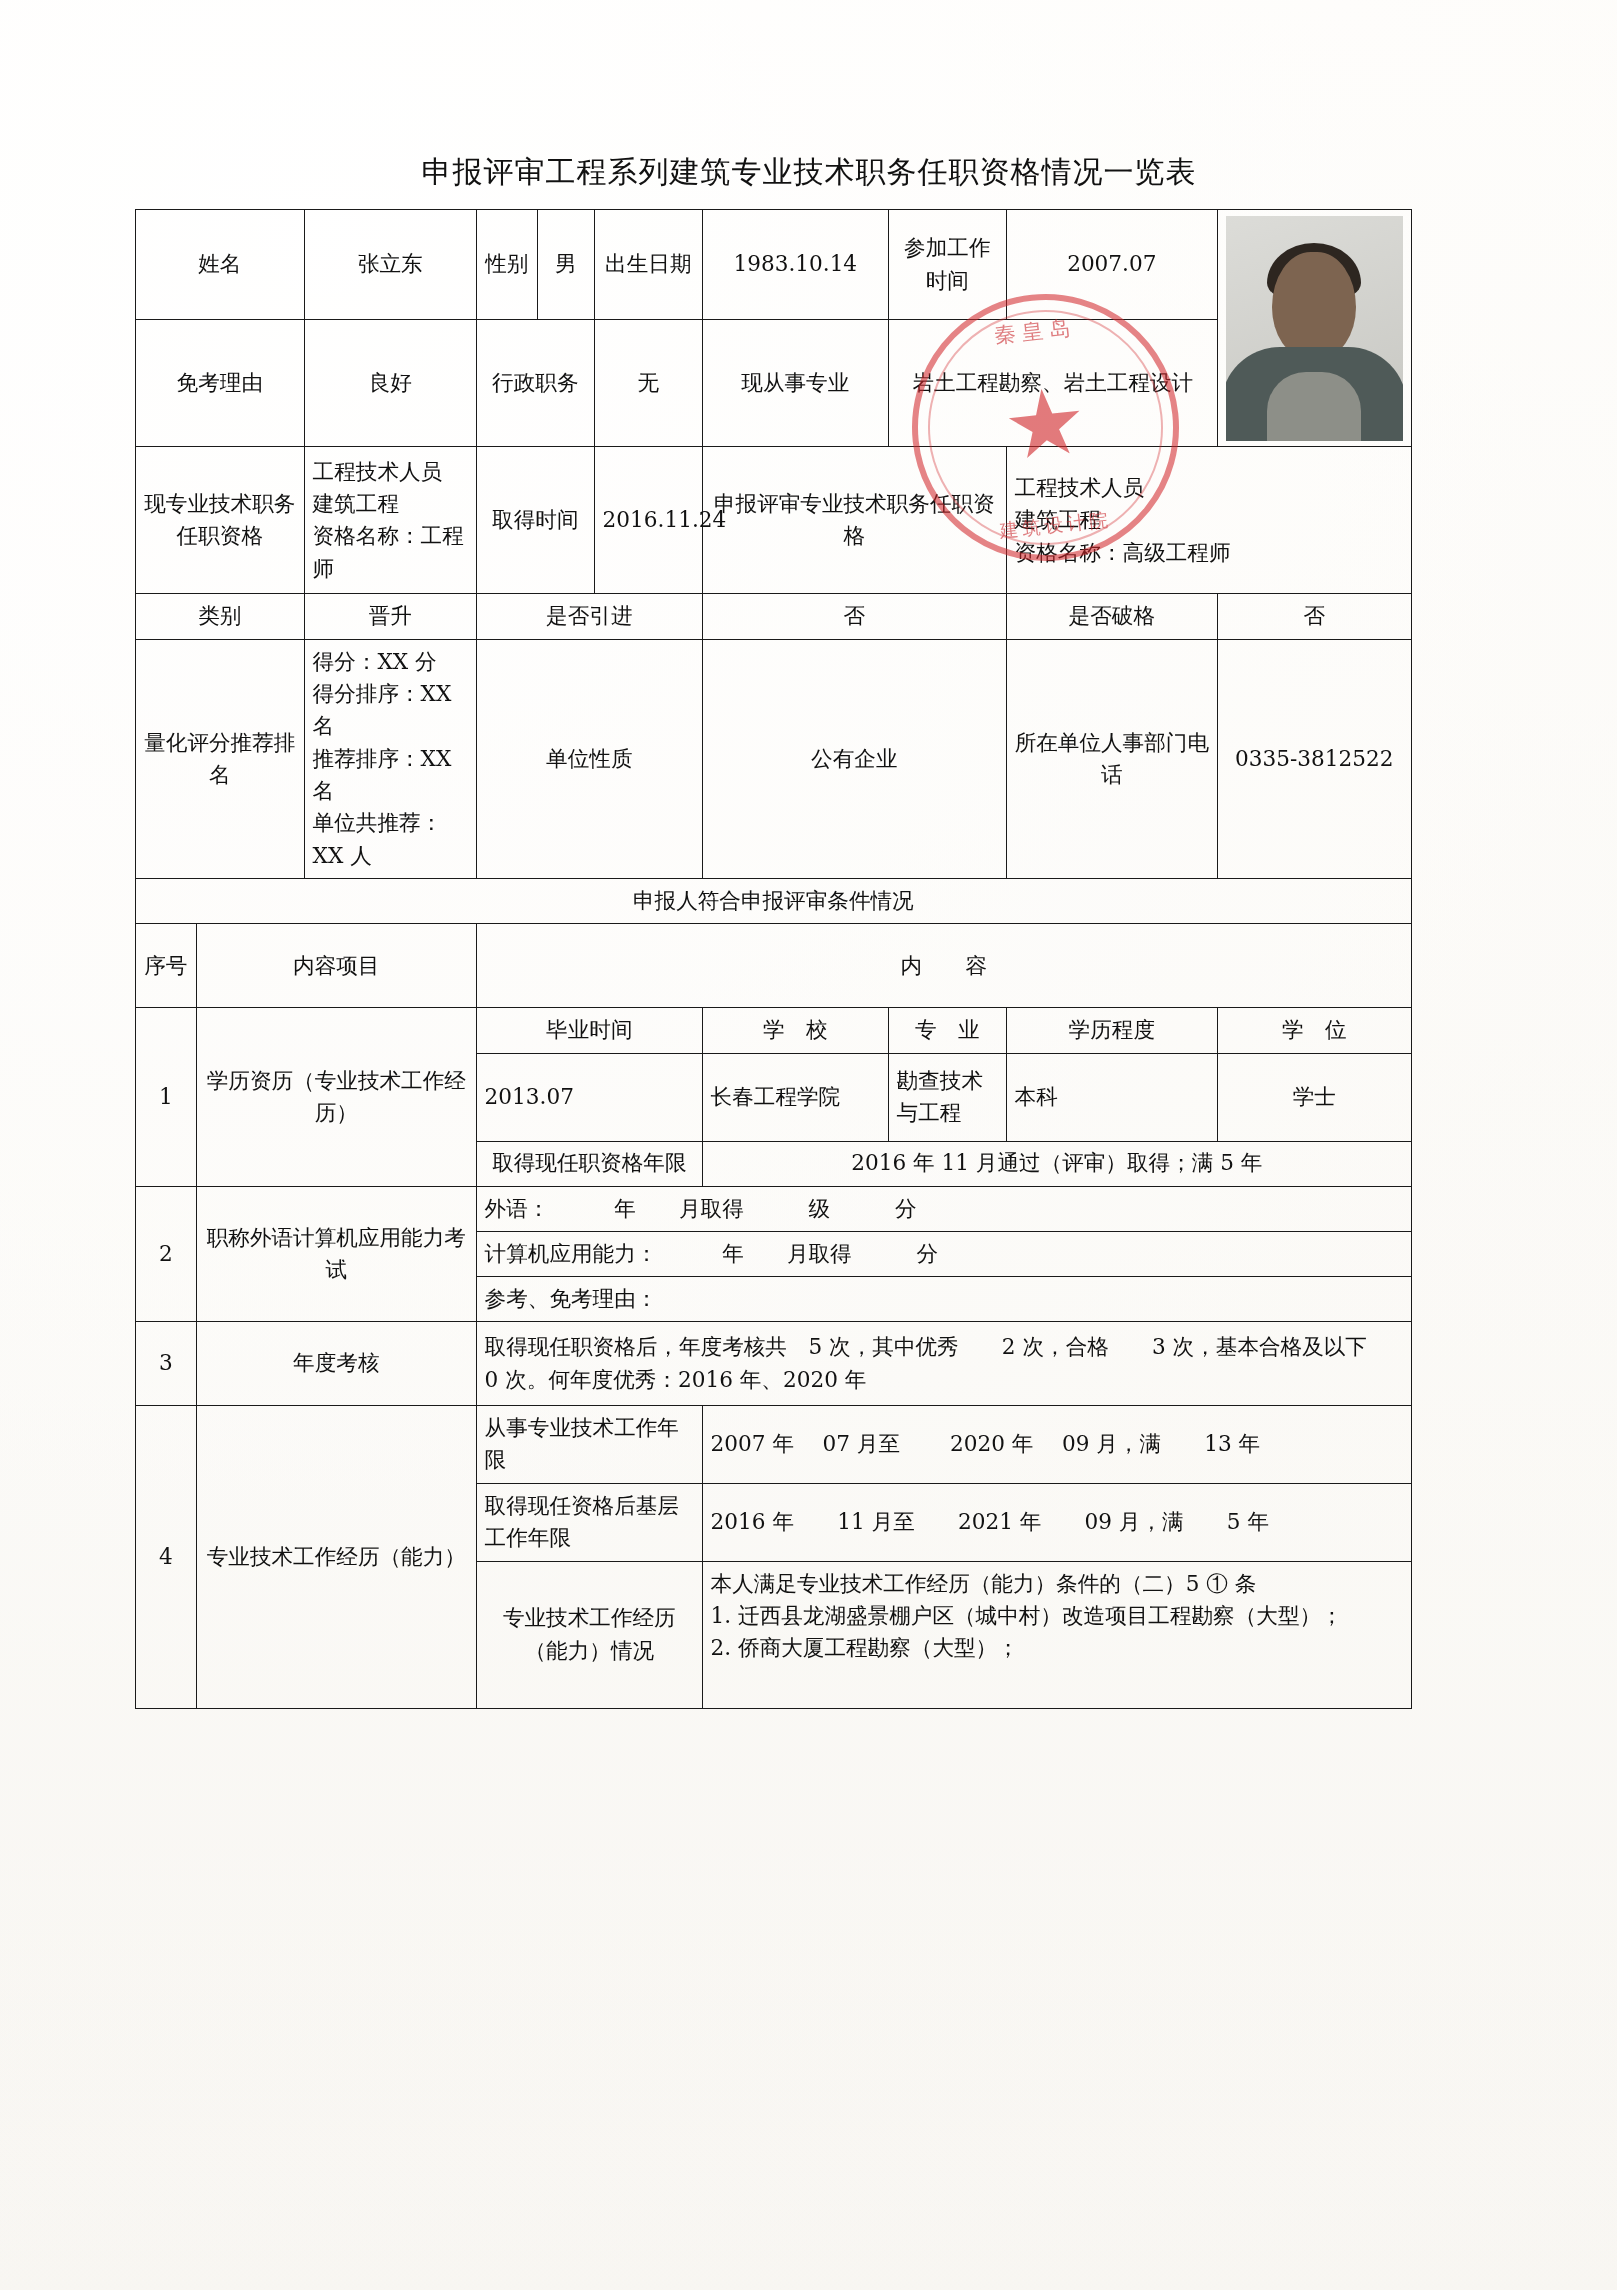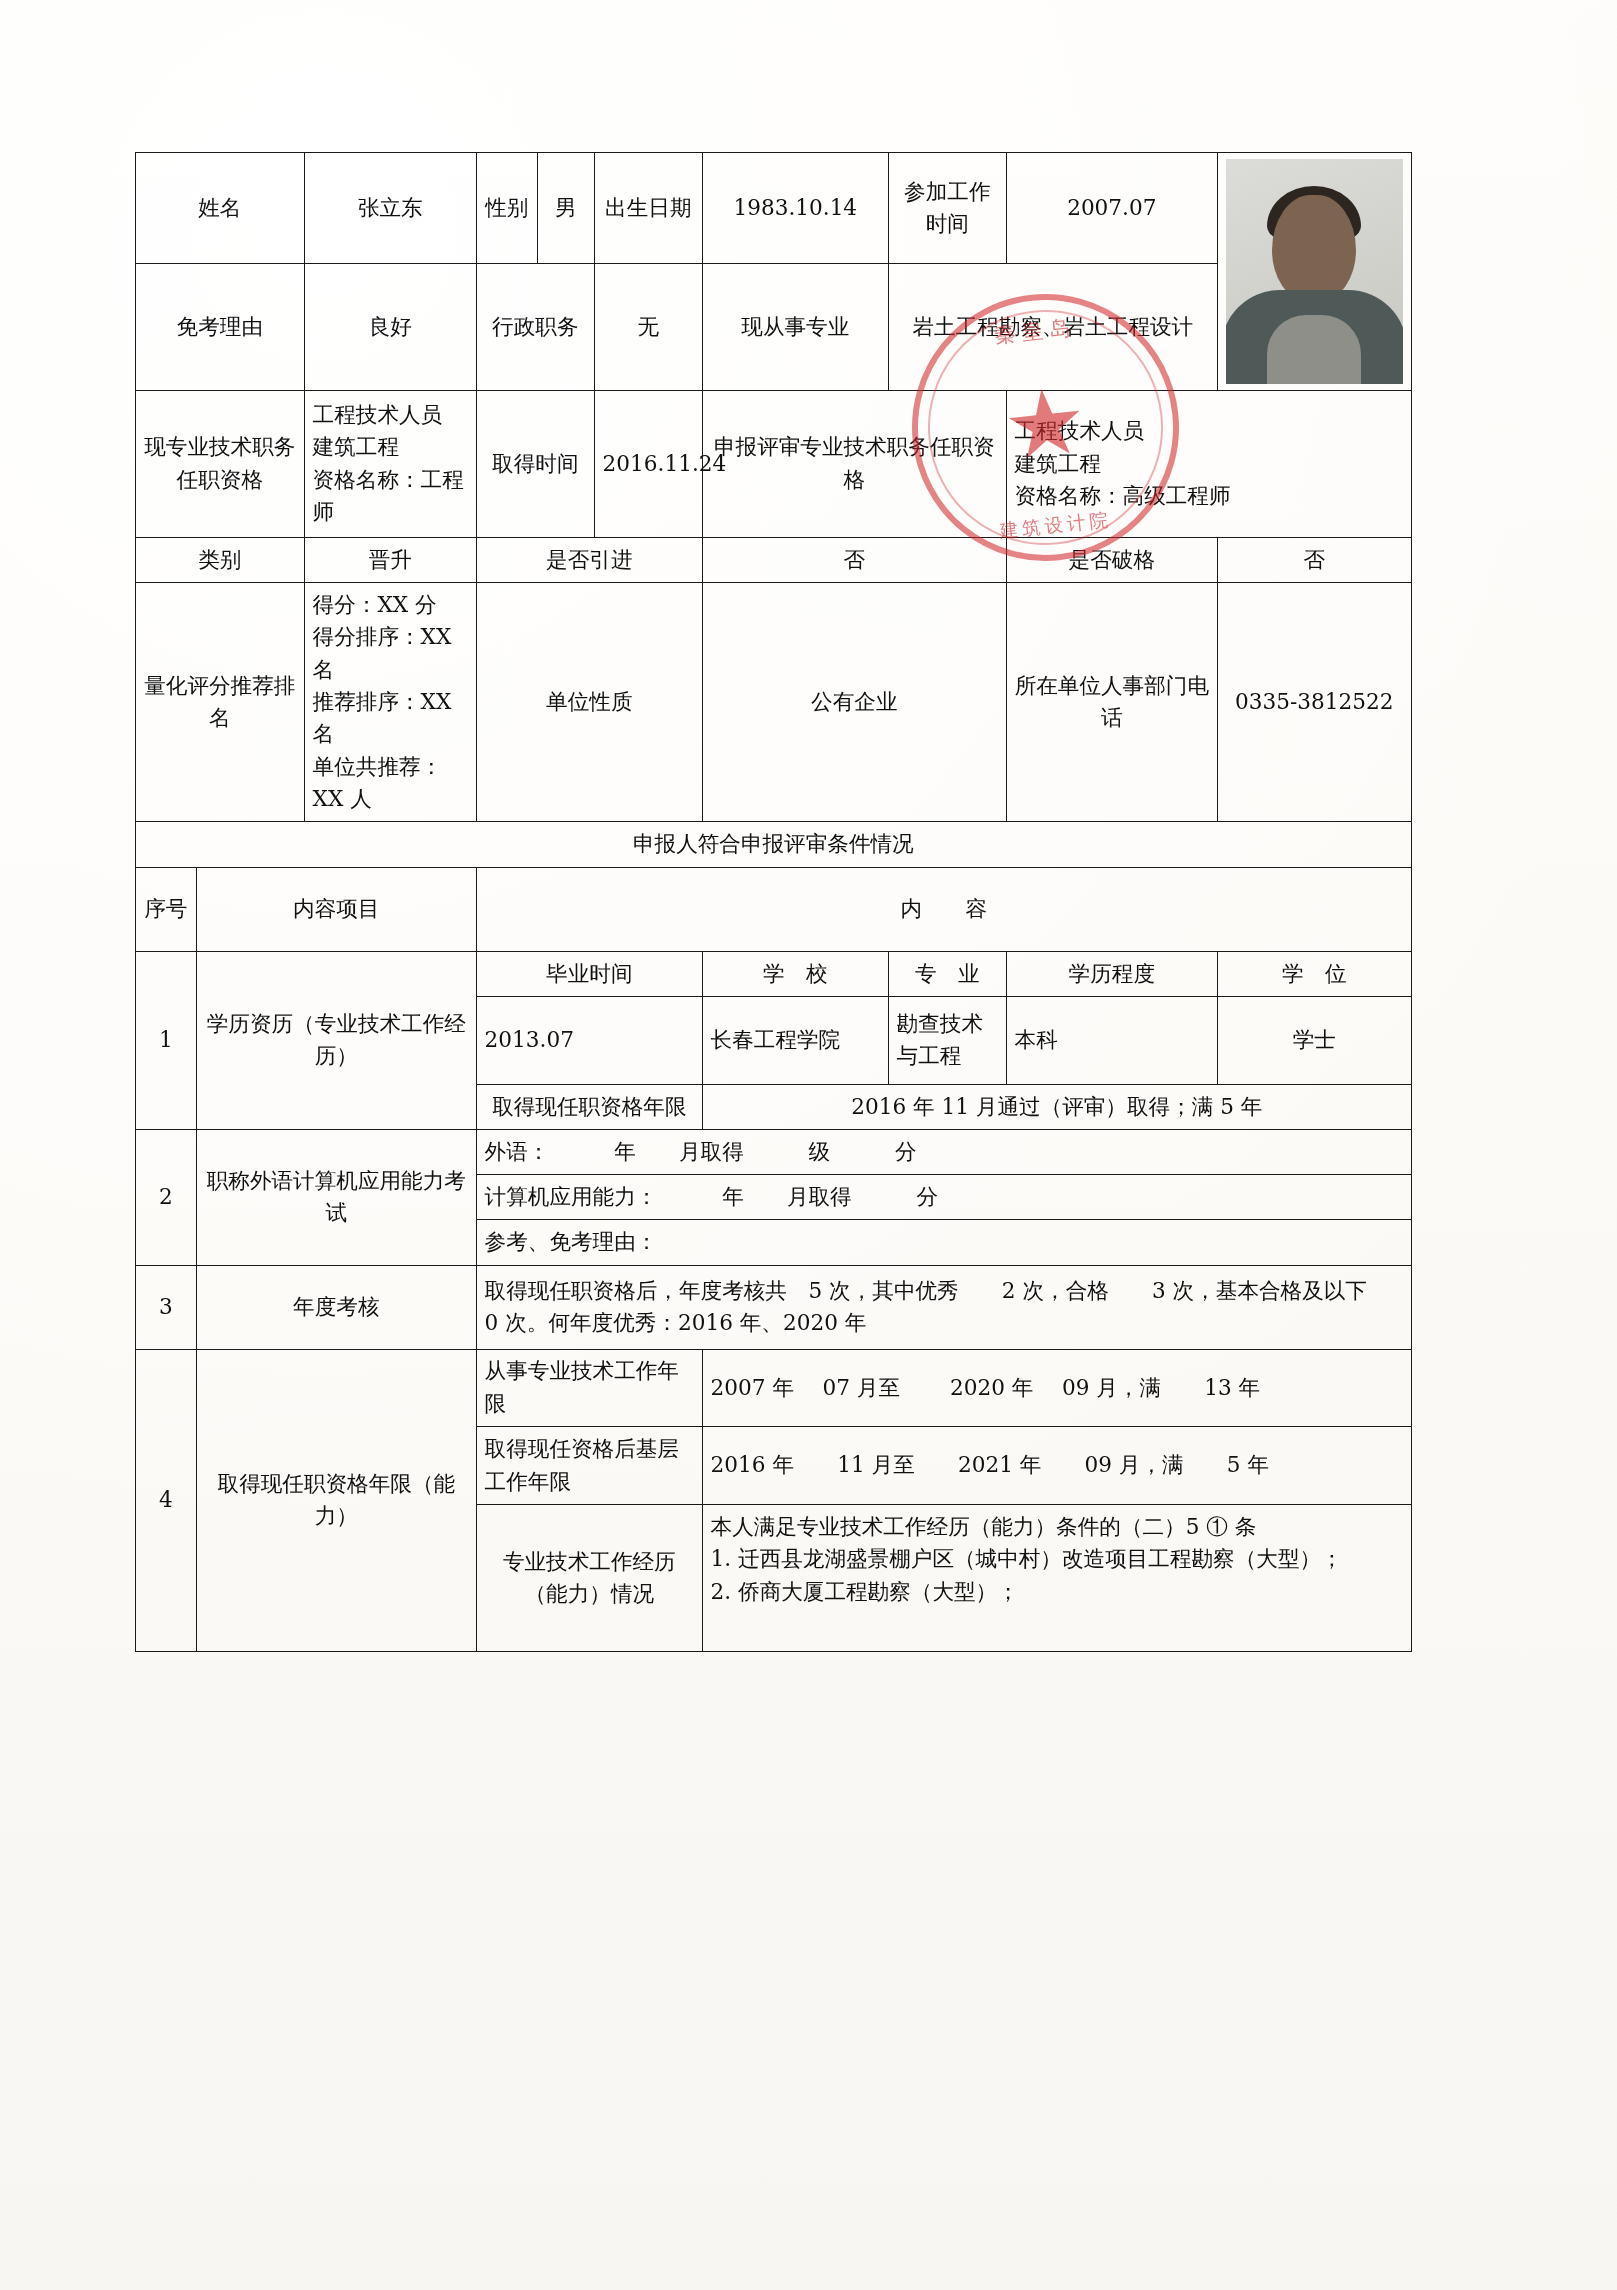--- a/index.html
+++ b/index.html
@@ -174,20 +174,21 @@
 </style>
 </head>
 <body>
 
 <div class="page">
   <div class="scan-tint"></div>
 
   <div class="content">
 
 
+    <div class="doc-title">申报评审工程系列建筑专业技术职务任职资格情况一览表</div>
 
 
     <table class="main">
       <colgroup>
         <col style="width:61px">
         <col style="width:108px">
         <col style="width:172px">
         <col style="width:61px">
         <col style="width:57px">
         <col style="width:108px">
@@ -305,21 +306,21 @@
       </tr>
 
       <tr style="height:84px">
         <td class="c">3</td>
         <td class="c vtext" colspan="2">年度考核</td>
         <td class="l pad-l" colspan="7">取得现任职资格后，年度考核共　5 次，其中优秀　　2 次，合格　　3 次，基本合格及以下　　0 次。何年度优秀：2016 年、2020 年</td>
       </tr>
 
       <tr>
         <td class="c" rowspan="3">4</td>
-        <td class="c vtext" colspan="2" rowspan="3">取得现任职资格年限（能力）</td>
+        <td class="c vtext" colspan="2" rowspan="3">专业技术工作经历（能力）</td>
         <td class="l pad-l" colspan="3">从事专业技术工作年限</td>
         <td class="l" colspan="4">2007 年　 07 月至　　 2020 年　 09 月，满　　13 年</td>
       </tr>
       <tr style="height:78px">
         <td class="l pad-l multi" colspan="3">取得现任资格后基层工作年限</td>
         <td class="l" colspan="4">2016 年　　11 月至　　2021 年　　09 月，满　　5 年</td>
       </tr>
       <tr style="height:147px">
         <td class="c multi" colspan="3">专业技术工作经历（能力）情况</td>
         <td class="l multi" colspan="4" style="vertical-align:top">本人满足专业技术工作经历（能力）条件的（二）5 ① 条

